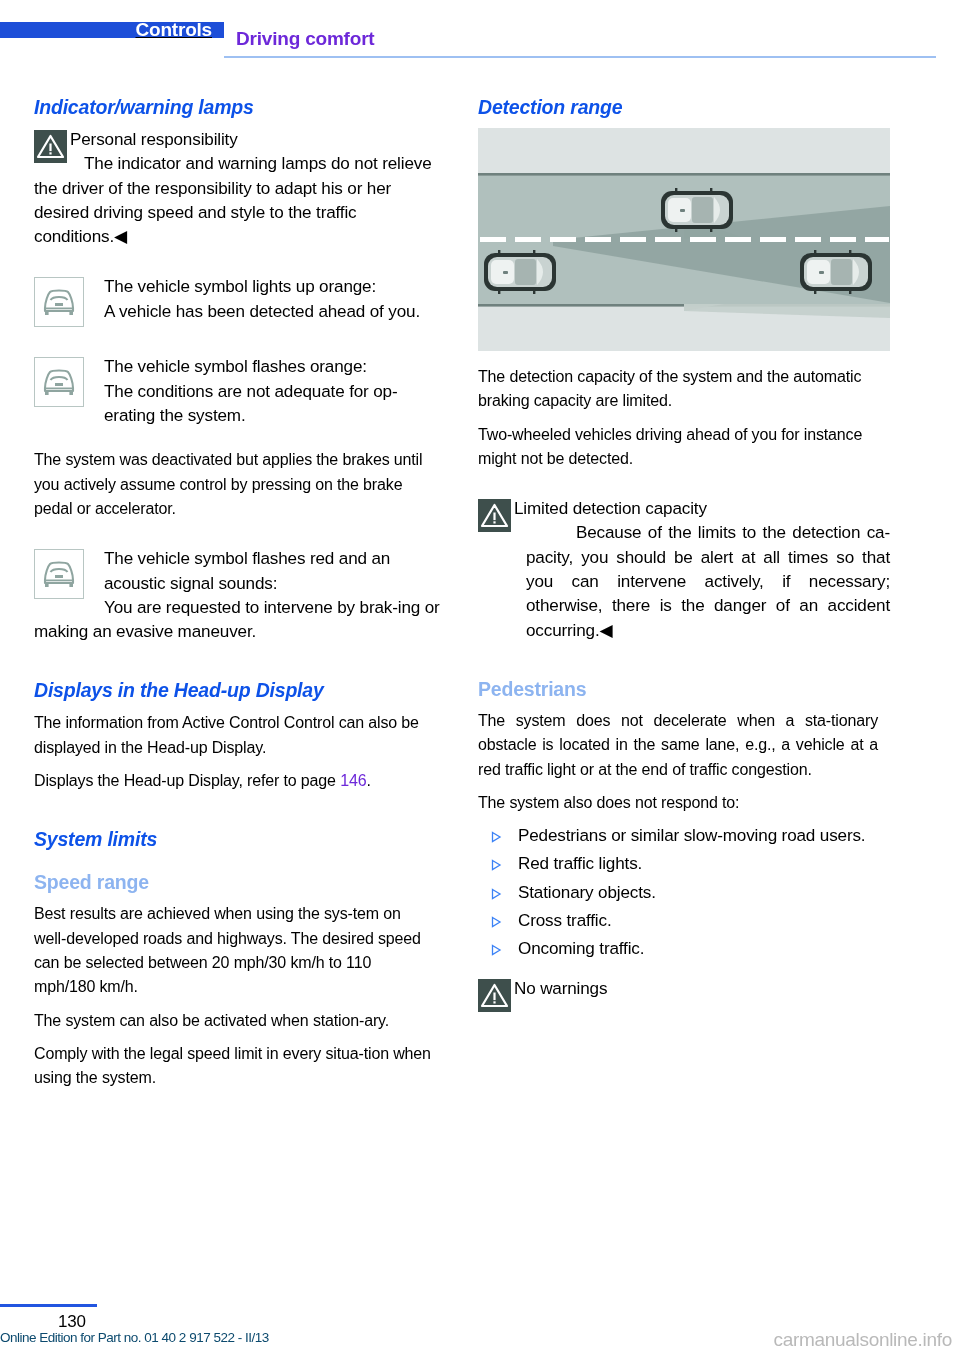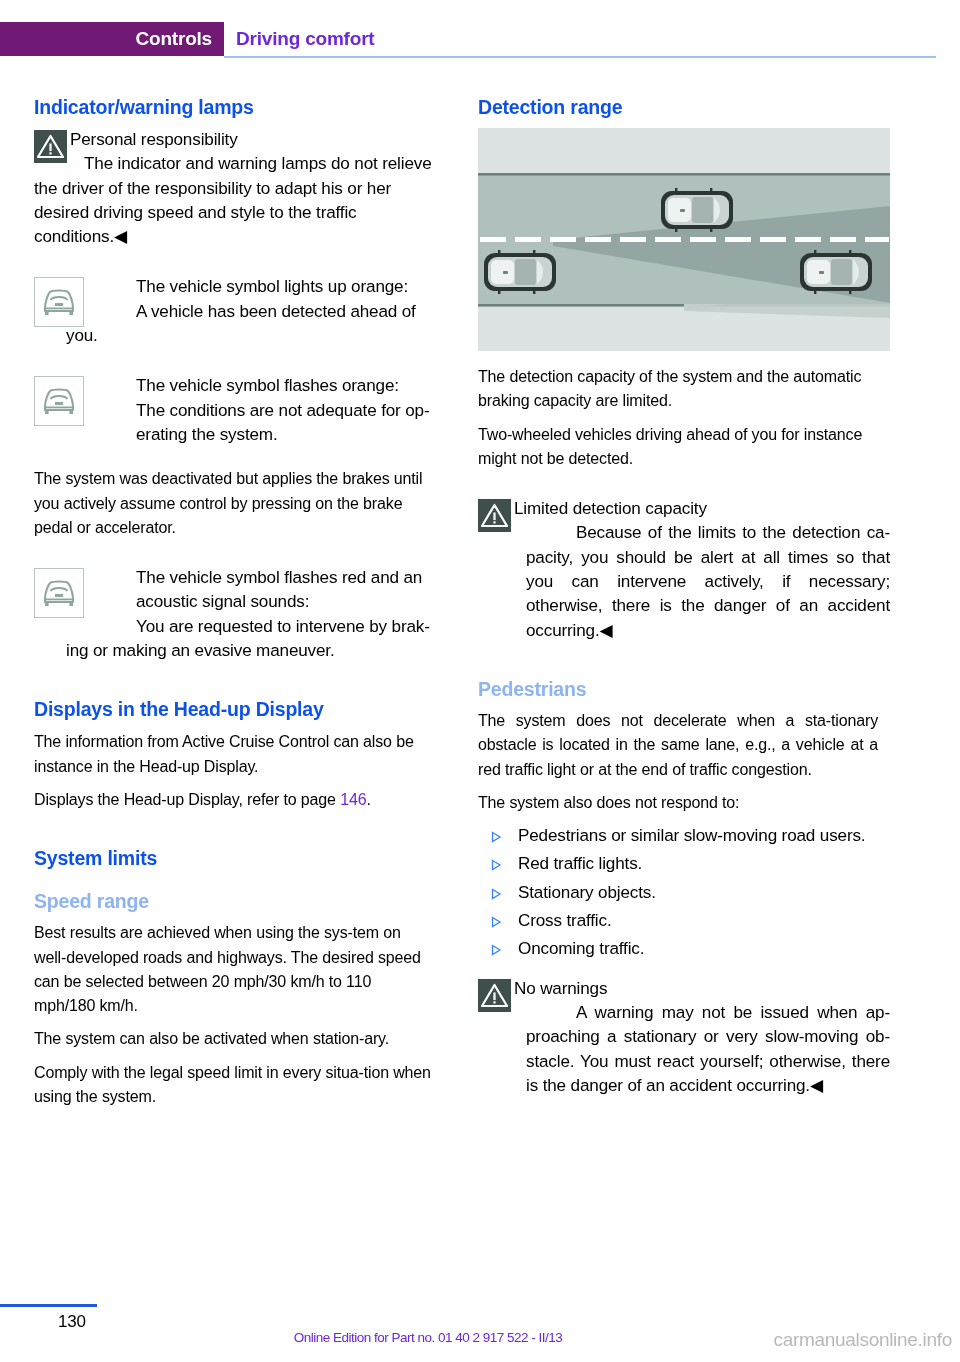--- a/index.html
+++ b/index.html
@@ -22,27 +22,28 @@
     top: 22px;
     left: 0;
     width: 960px;
     height: 34px;
   }
   .header-band {
     position: absolute;
     left: 0;
     top: 0;
     width: 224px;
-    height: 34px;
-    background: #701a75;
+    height: 16px;
+    background: #1d4ed8;
     box-sizing: border-box;
     display: flex;
     align-items: center;
     justify-content: flex-end;
     padding-right: 12px;
+    text-decoration: underline;
   }
   .header-chapter {
     color: #ffffff;
     font-size: 19px;
     font-weight: bold;
     letter-spacing: -0.2px;
   }
   .header-section {
     position: absolute;
     left: 236px;
@@ -78,20 +79,21 @@
   }
   .col-left  { left: 34px; }
   .col-right { left: 478px; }
 
   h2.sec {
     color: #0d52e8;
     font-size: 19.5px;
     font-weight: bold;
     margin: 0 0 9px 0;
     letter-spacing: -0.2px;
+    font-style: italic;
   }
   h3.sub {
     color: #8db4f0;
     font-size: 19.5px;
     font-weight: bold;
     margin: 0 0 8px 0;
     letter-spacing: -0.2px;
   }
   .space-lg { height: 26px; }
   .space-md { height: 17px; }
@@ -125,21 +127,21 @@
   .warn-text {
     margin: 0;
     font-size: 17.1px;
     line-height: 24.3px;
     text-indent: 50px;
     letter-spacing: -0.15px;
   }
   .warn-text.justify { text-align: justify; margin-left: 48px; }
 
   
-  .sym-block { position: relative; margin-bottom: 9px; min-height: 54px; padding-left: 32px; }
+  .sym-block { position: relative; margin-bottom: 9px; min-height: 54px; }
   .sym-icon {
     position: absolute;
     left: 0;
     top: 2px;
     width: 50px;
     height: 50px;
     border: 1px solid #b8c6c3;
     box-sizing: border-box;
     background: #ffffff;
   }
@@ -210,23 +212,22 @@
     top: 1312px;
     font-size: 17px;
     color: #000;
     letter-spacing: -0.2px;
   }
   .footer-edition {
     position: absolute;
     left: 0;
     top: 1330px;
     width: 856px;
-    text-align: center;
     font-size: 13.5px;
-    color: #6d28d9;
+    color: #0c4a6e;
     letter-spacing: -0.5px;
   }
   .footer-watermark {
     position: absolute;
     right: 8px;
     top: 1329px;
     font-size: 19px;
     color: #b9b9b9;
     letter-spacing: -0.3px;
   }
@@ -317,21 +318,21 @@
       </div>
       <div class="sym-body">
         <p>The vehicle symbol flashes red and an acoustic signal sounds:</p>
       </div>
       <p class="sym-cont">You are requested to intervene by brak‐ing or making an evasive maneuver.</p>
     </div>
 
     <div class="space-lg"></div>
 
     <h2 class="sec">Displays in the Head-up Display</h2>
-    <p class="body">The information from Active Cruise Control can also be instance in the Head-up Display.</p>
+    <p class="body">The information from Active Control Control can also be displayed in the Head-up Display.</p>
     <p class="body"><span>Displays the Head-up Display, refer to page </span><span class="link">146</span><span>.</span></p>
 
     <div class="space-lg"></div>
 
     <h2 class="sec">System limits</h2>
 
     <div class="space-sm"></div>
 
     <h3 class="sub">Speed range</h3>
     <p class="body">Best results are achieved when using the sys‐tem on well-developed roads and highways. The desired speed can be selected between 20 mph/30 km/h to 110 mph/180 km/h.</p>
@@ -486,21 +487,20 @@
 
     <div class="warn-block">
       <div class="warn-icon">
         <svg width="33" height="33" viewBox="0 0 33 33">
           <polygon points="16.5,6 29,27 4,27" fill="none" stroke="#ffffff" stroke-width="2.2" stroke-linejoin="round"></polygon>
           <rect x="15.4" y="13.5" width="2.2" height="7.6" fill="#ffffff"></rect>
           <rect x="15.4" y="22.3" width="2.2" height="2.2" fill="#ffffff"></rect>
         </svg>
       </div>
       <p class="warn-title">No warnings</p>
-      <p class="warn-text justify">A warning may not be issued when ap‐proaching a stationary or very slow-moving ob‐stacle. You must react yourself; otherwise, there is the danger of an accident occurring.◀</p>
     </div>
 
   </div>
 </div>
 
 <div class="footer-rule"></div>
 <div class="footer-page">130</div>
 <div class="footer-edition">Online Edition for Part no. 01 40 2 917 522 - II/13</div>
 <div class="footer-watermark">carmanualsonline.info</div>
 

